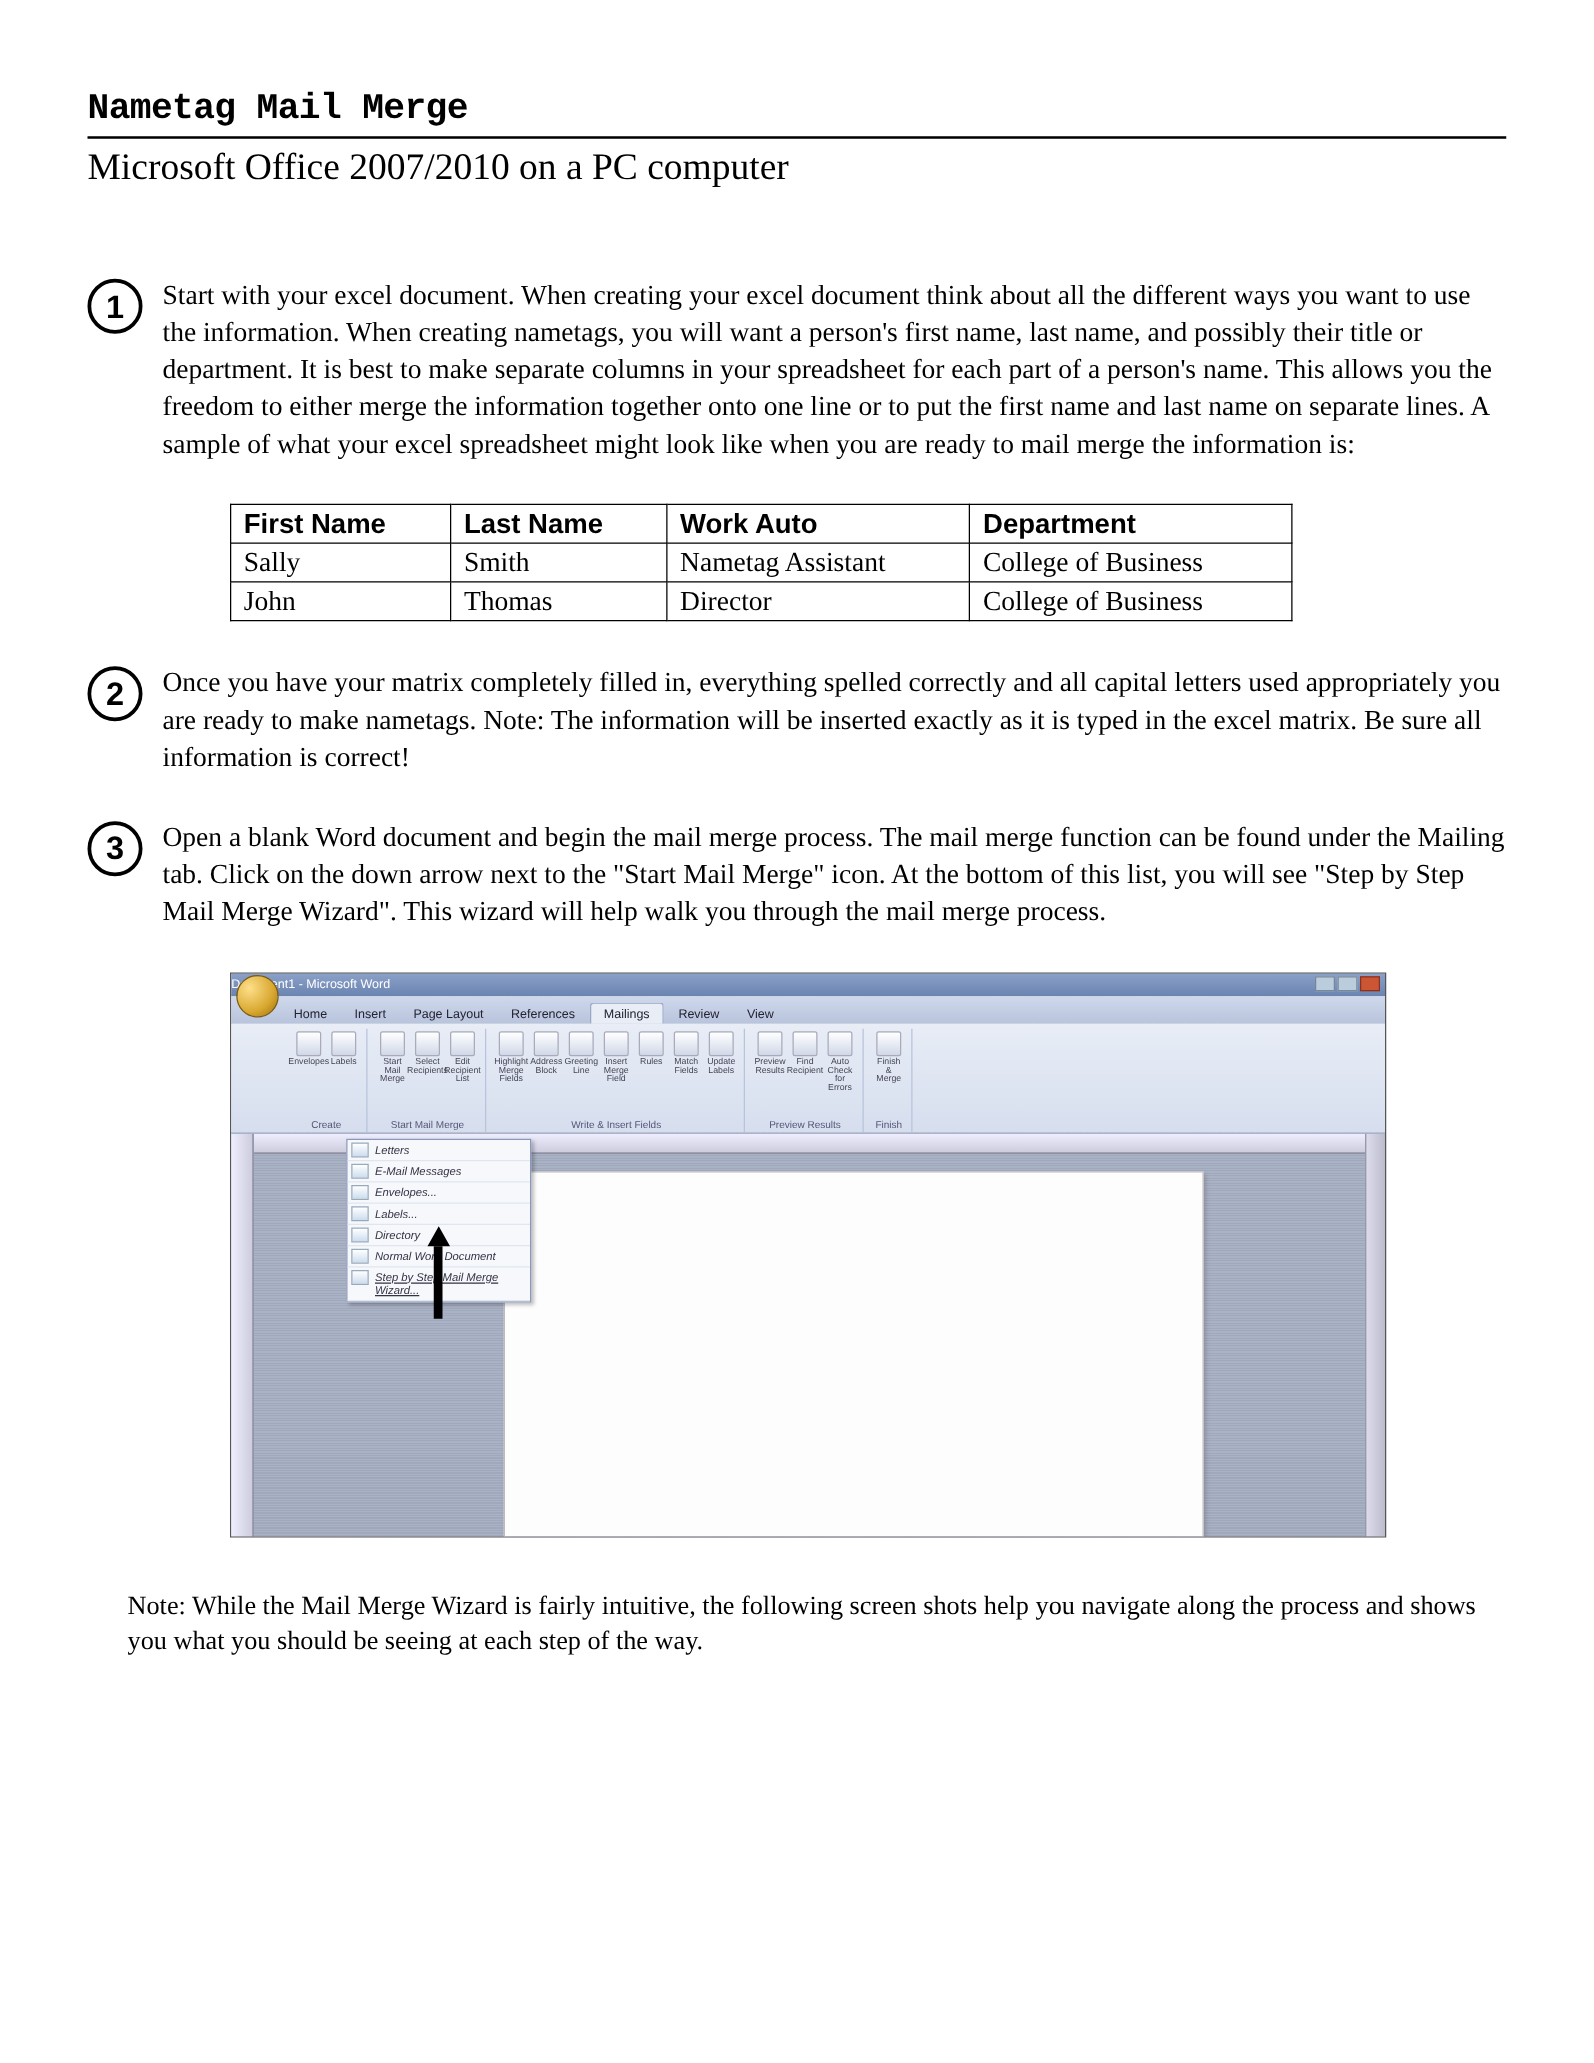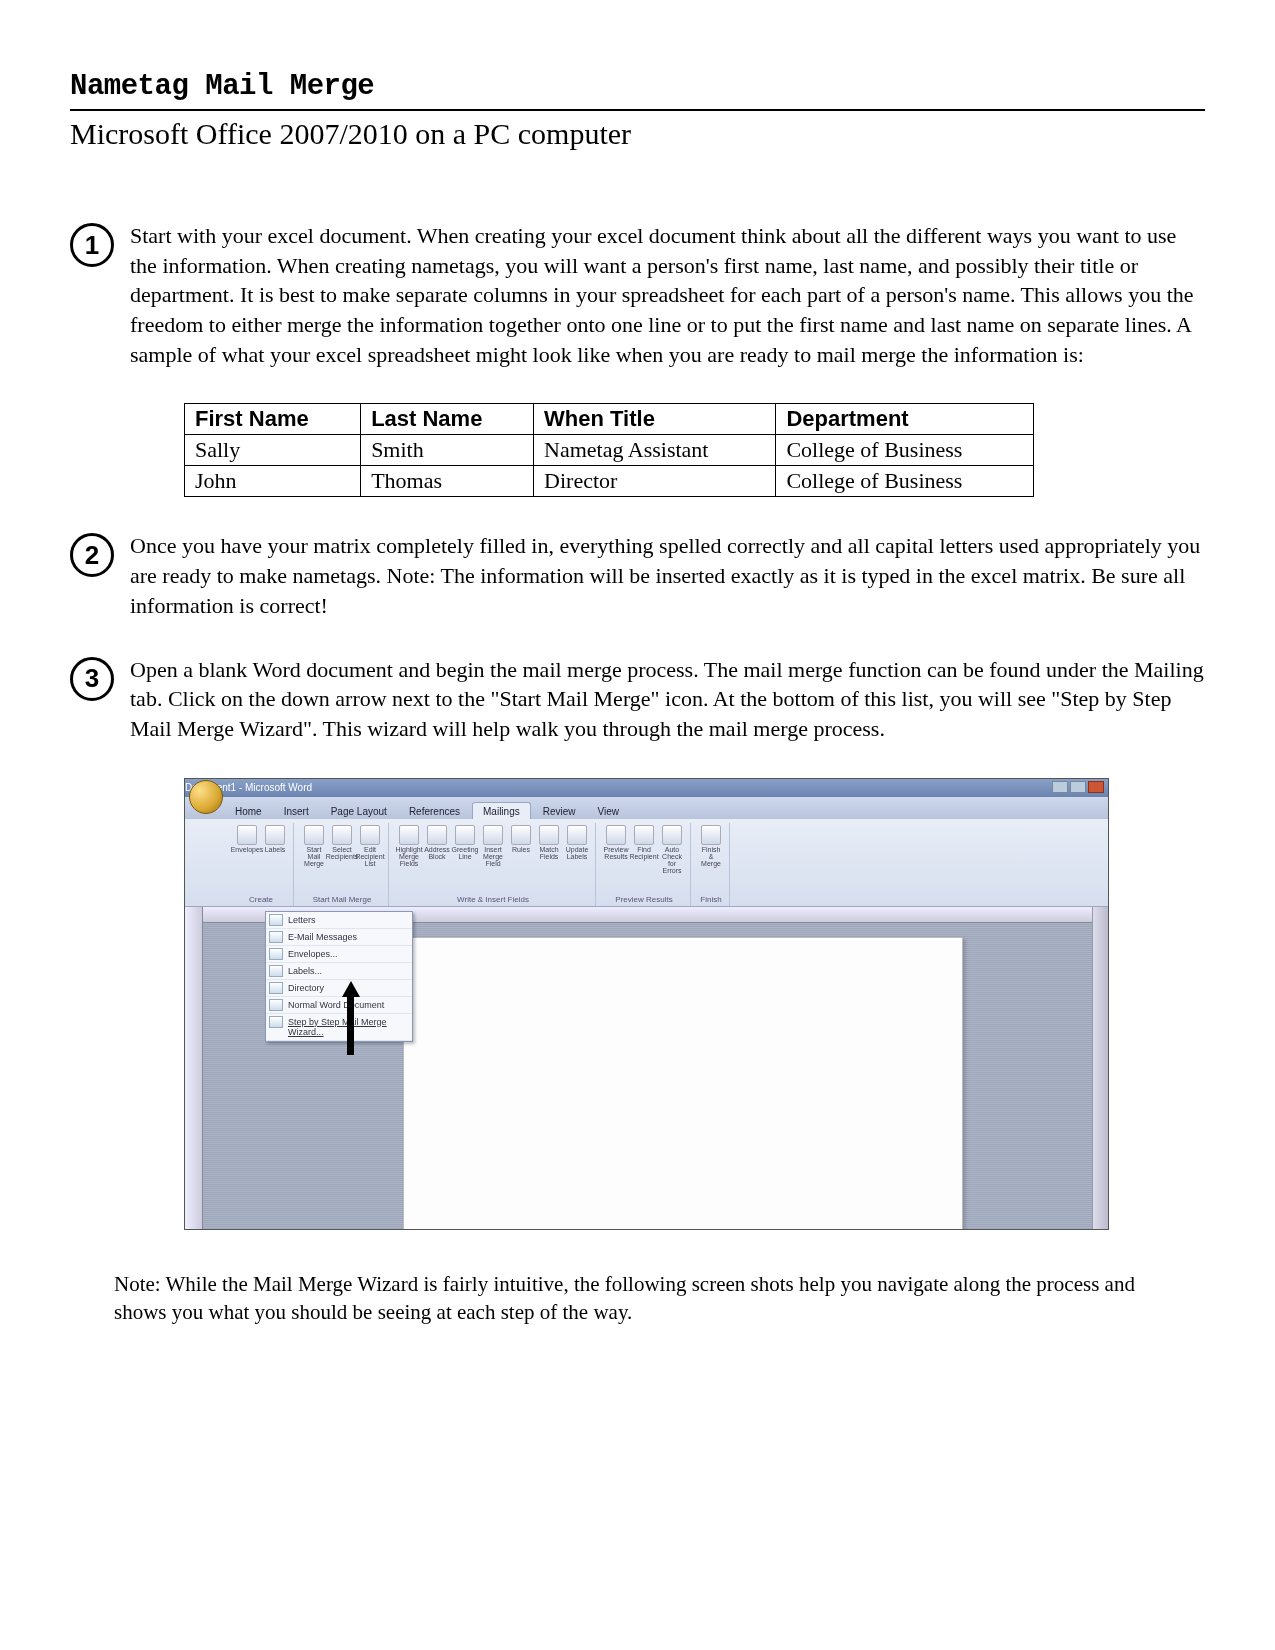--- a/index.html
+++ b/index.html
@@ -205,28 +205,29 @@
     left: 200px;
     top: 30px;
     width: 560px;
     height: 400px;
     background: #fdfdfd;
     border: 1px solid #bbb;
     box-shadow: 2px 2px 4px rgba(0,0,0,0.2);
   }
   .dropdown {
     position: absolute;
-    left: 62px;
+    left: 74px;
     top: 4px;
     width: 148px;
     background: #f6f8fc;
     border: 1px solid #8a98b8;
     box-shadow: 2px 2px 3px rgba(0,0,0,0.25);
     z-index: 10;
     font-size: 9px;
+    font-style: italic;
   }
   .dropdown .dd-item {
     padding: 3px 6px 3px 22px;
     position: relative;
     border-bottom: 1px solid #e0e5f0;
     color: #334;
   }
   .dropdown .dd-item .dd-glyph {
     position: absolute;
     left: 3px; top: 2px;
@@ -257,42 +258,42 @@
     background: #000;
   }
   .scrollbar-v {
     width: 16px;
     background: linear-gradient(90deg,#dde,#bbc);
     border-left: 1px solid #99a;
   }
   .note {
     font-size: 21px;
     line-height: 1.35;
-    margin-left: 44px;
+    margin-left: 32px;
     margin-right: 20px;
   }
 </style>
 </head>
 <body>
 
 <h1 class="title">Nametag Mail Merge</h1>
 <hr class="hr">
 <div class="subtitle">Microsoft Office 2007/2010 on a PC computer</div>
 
 <div class="step">
   <div class="step-icon">1</div>
   <div class="step-text">Start with your excel document. When creating your excel document think about all the different ways you want to use the information. When creating nametags, you will want a person's first name, last name, and possibly their title or department. It is best to make separate columns in your spreadsheet for each part of a person's name. This allows you the freedom to either merge the information together onto one line or to put the first name and last name on separate lines. A sample of what your excel spreadsheet might look like when you are ready to mail merge the information is:</div>
 </div>
 
 <table class="data-table">
   <thead>
     <tr>
       <th>First Name</th>
       <th>Last Name</th>
-      <th>When Title</th>
+      <th>Work Auto</th>
       <th>Department</th>
     </tr>
   </thead>
   <tbody>
     <tr>
       <td>Sally</td>
       <td>Smith</td>
       <td>Nametag Assistant</td>
       <td>College of Business</td>
     </tr>

